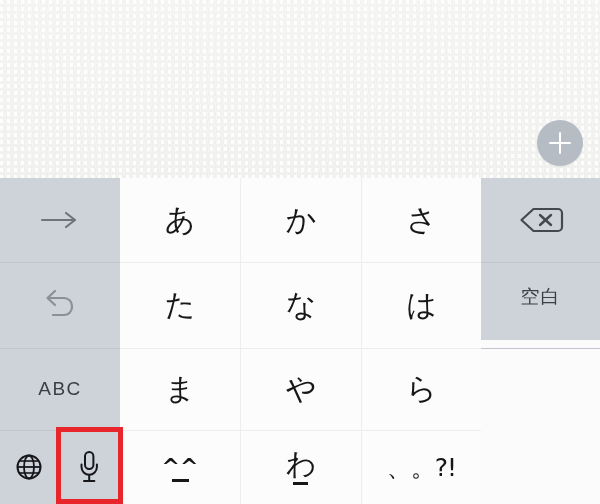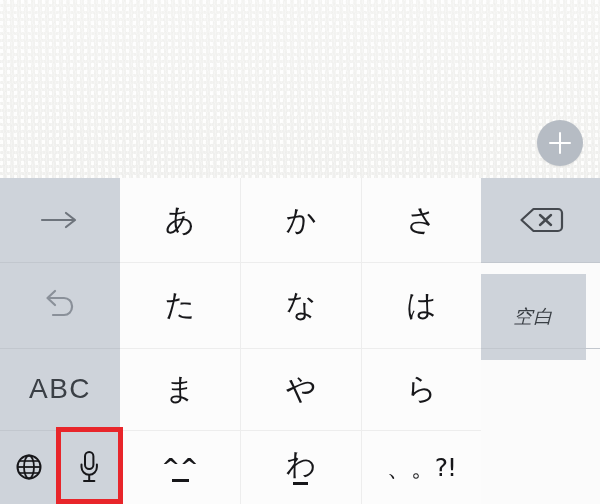--- a/index.html
+++ b/index.html
@@ -124,21 +124,21 @@
 
   .jp-label {
     font-family: "DejaVu Sans", sans-serif;
     font-size: 19px;
     color: #3a3f45;
     letter-spacing: 1px;
   }
 
   .abc-label {
     font-family: "Liberation Sans", sans-serif;
-    font-size: 28px;
+    font-size: 19px;
     letter-spacing: 1.5px;
     color: #3a3f45;
   }
 
   .punct {
     font-family: "DejaVu Sans", sans-serif;
     font-size: 25px;
     color: #17171a;
     letter-spacing: -1px;
   }
@@ -247,21 +247,21 @@
     </div>
 
     <div class="key char" style="left:241px; top:84px; width:120px; height:86px;">
       <span class="kana">な</span>
     </div>
 
     <div class="key char" style="left:362px; top:84px; width:119px; height:86px;">
       <span class="kana">は</span>
     </div>
 
-    <div class="key fn" style="left:481px; top:96px; width:105px; height:86px;font-style:italic;">
+    <div class="key fn" style="left:481px; top:76px; width:119px; height:86px;">
       <span class="jp-label">空白</span>
     </div>
 
     <div class="key fn" style="left:0px; top:170px; width:120px; height:82px;">
       <span class="abc-label">ABC</span>
     </div>
 
     <div class="key char" style="left:120px; top:170px; width:120px; height:82px;">
       <span class="kana">ま</span>
     </div>

